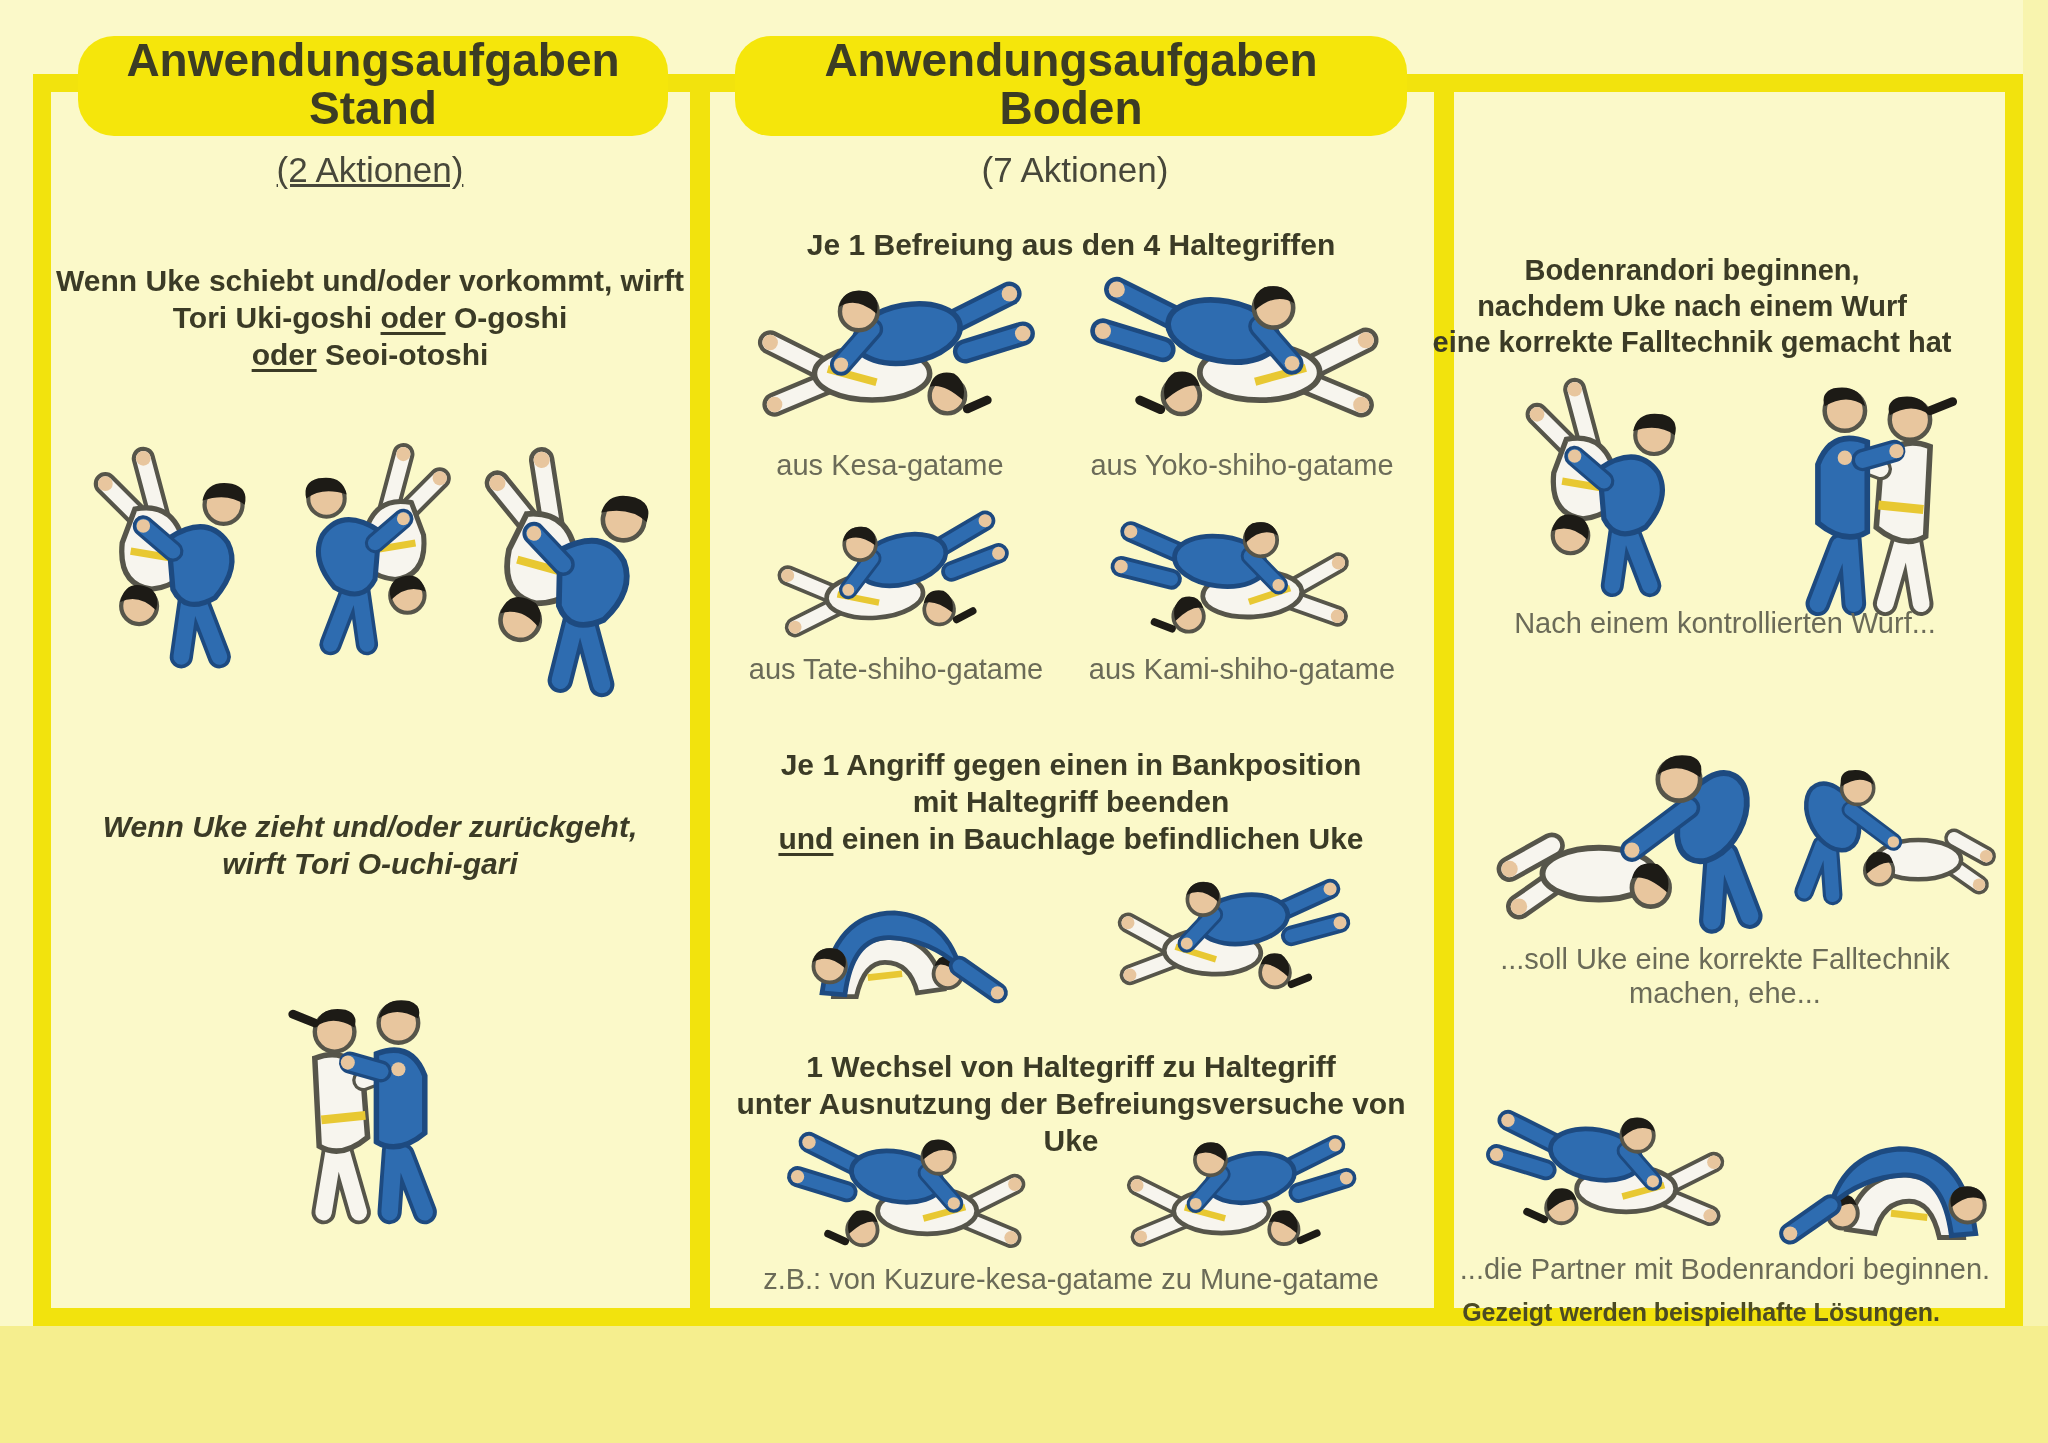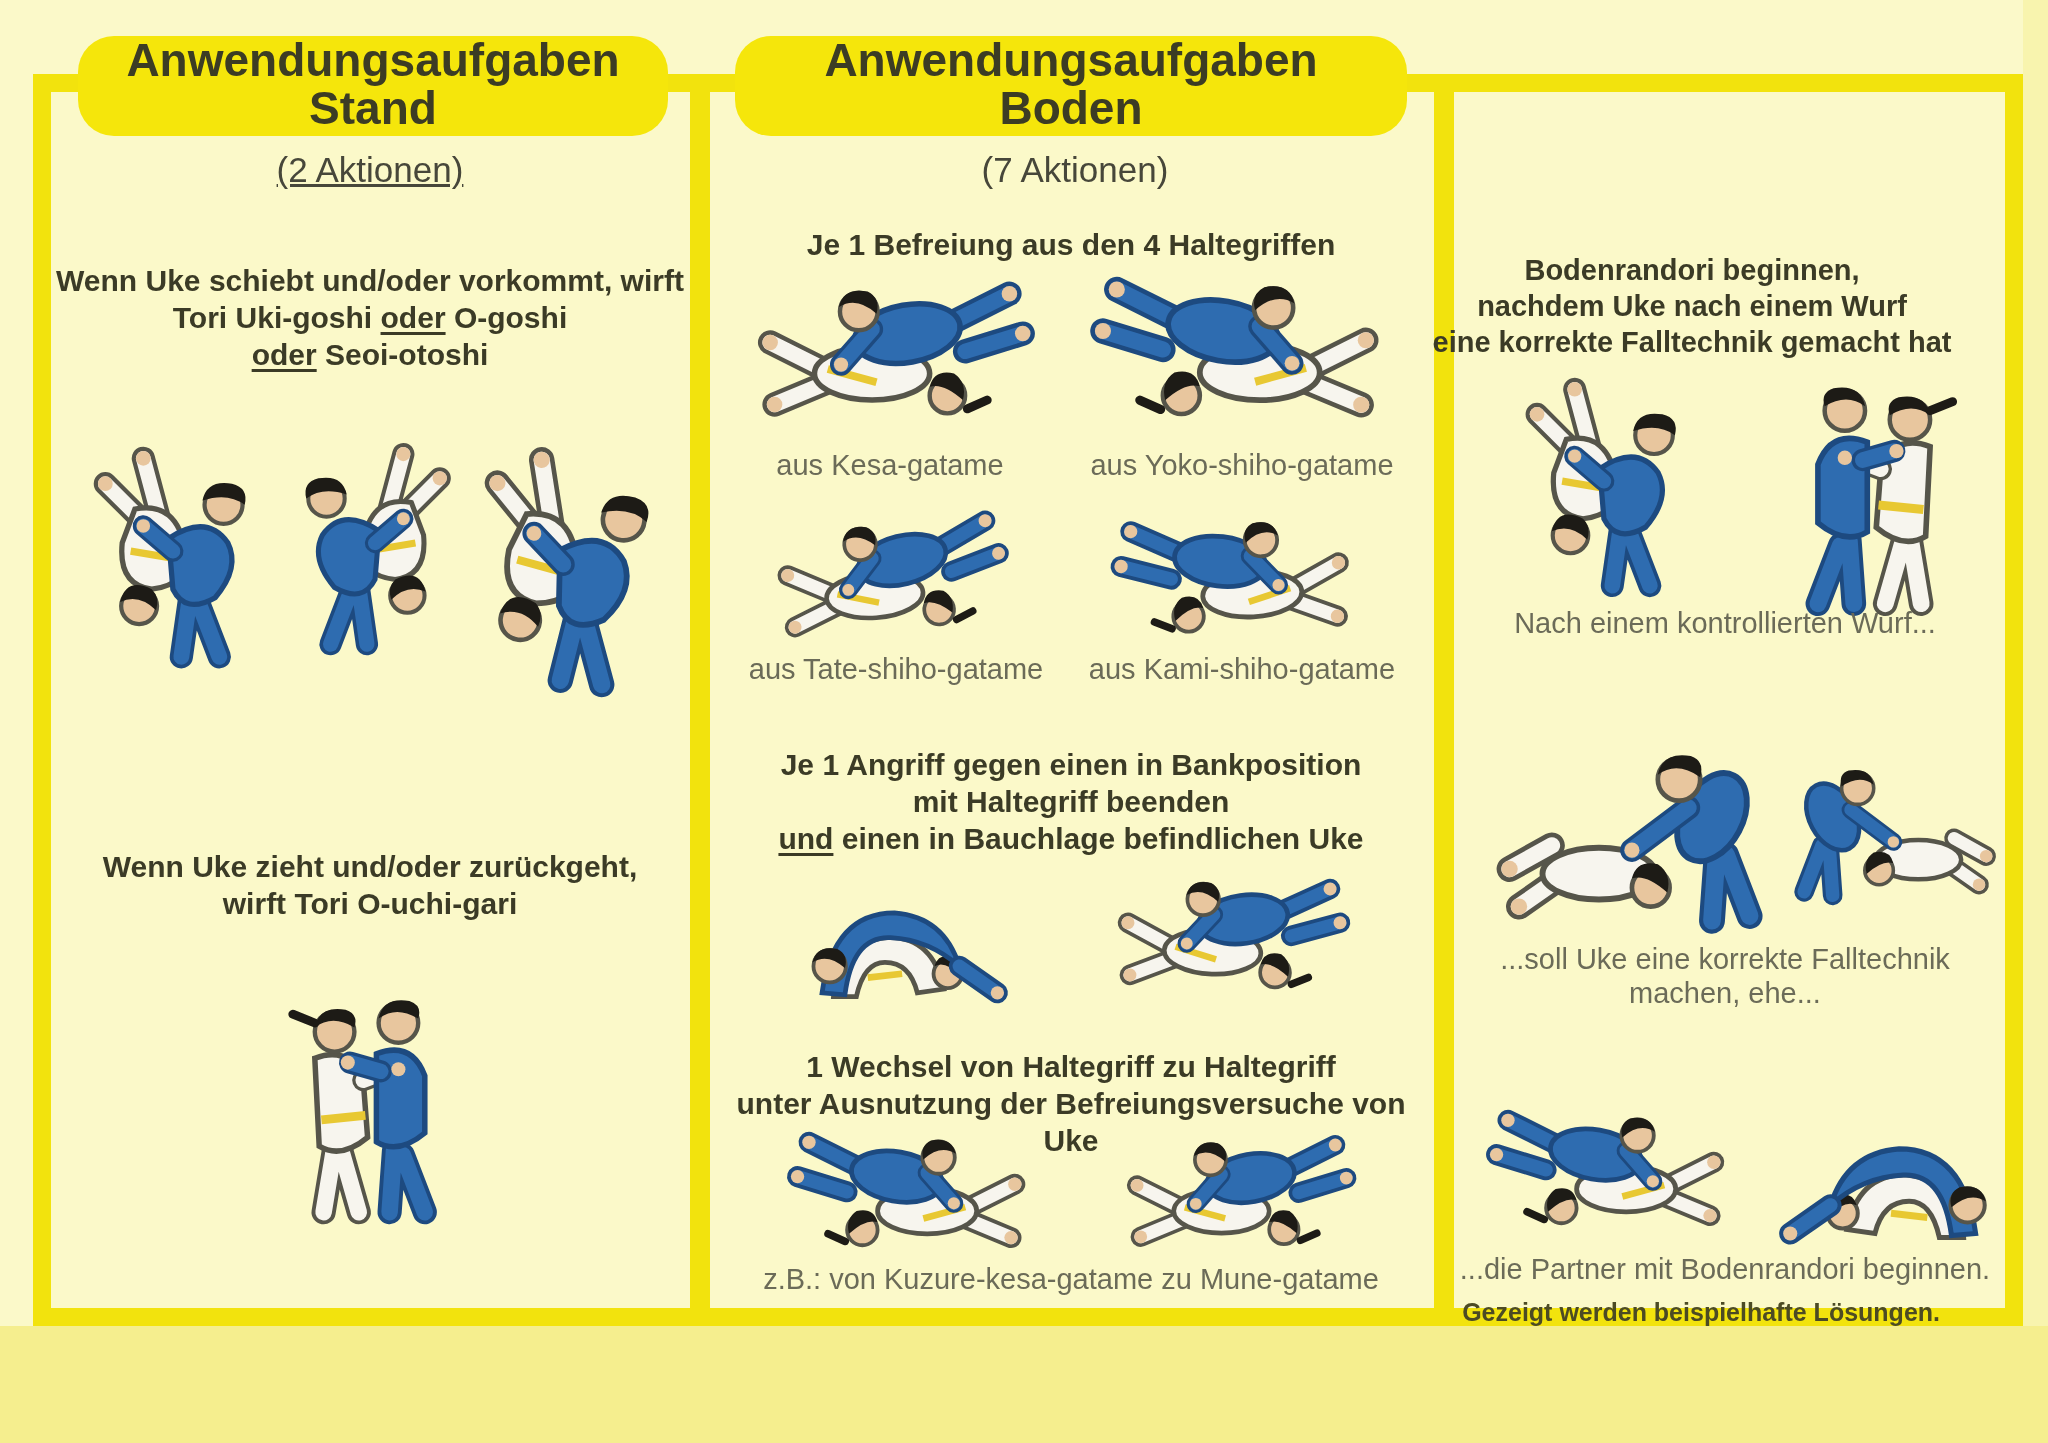--- a/index.html
+++ b/index.html
@@ -20,21 +20,21 @@
   .pill-line{font-size:46px;line-height:48px;font-weight:700;color:#3c3c24;text-align:center;}
   
   .sub{font-size:35px;line-height:40px;color:#47473a;text-align:center;}
   .bold{font-size:30px;line-height:37px;font-weight:700;color:#3b3b26;text-align:center;}
   .bold29{font-size:29px;line-height:36px;font-weight:700;color:#3b3b26;text-align:center;}
   .cap{font-size:29px;line-height:34px;color:#6b6b58;text-align:center;}
   .u{text-decoration:underline;text-underline-offset:4px;text-decoration-thickness:2.5px;margin-top:40px;}
   .footnote{font-size:25px;font-weight:700;color:#4c4b24;text-align:right;z-index:4;}
   .t-stand-sub{left:60px;top:150px;width:620px;text-decoration:underline;}
   .t-stand-task1{left:45px;top:262px;width:650px;}
-  .t-stand-task2{left:60px;top:848px;width:620px;}
+  .t-stand-task2{left:60px;top:808px;width:620px;font-style:italic;}
   .t-boden-sub{left:730px;top:150px;width:690px;}
   .t-boden-h1{left:715px;top:226px;width:712px;}
   .t-cap-kesa{left:725px;top:448px;width:330px;}
   .t-cap-yoko{left:1058px;top:448px;width:368px;}
   .t-cap-tate{left:712px;top:652px;width:368px;}
   .t-cap-kami{left:1058px;top:652px;width:368px;}
   .t-boden-h2{left:715px;top:746px;width:712px;}
   .t-boden-h3{left:715px;top:1048px;width:712px;}
   .t-boden-ex{left:715px;top:1262px;width:712px;}
   .t-rand-sub{left:1460px;top:152px;width:530px;}

